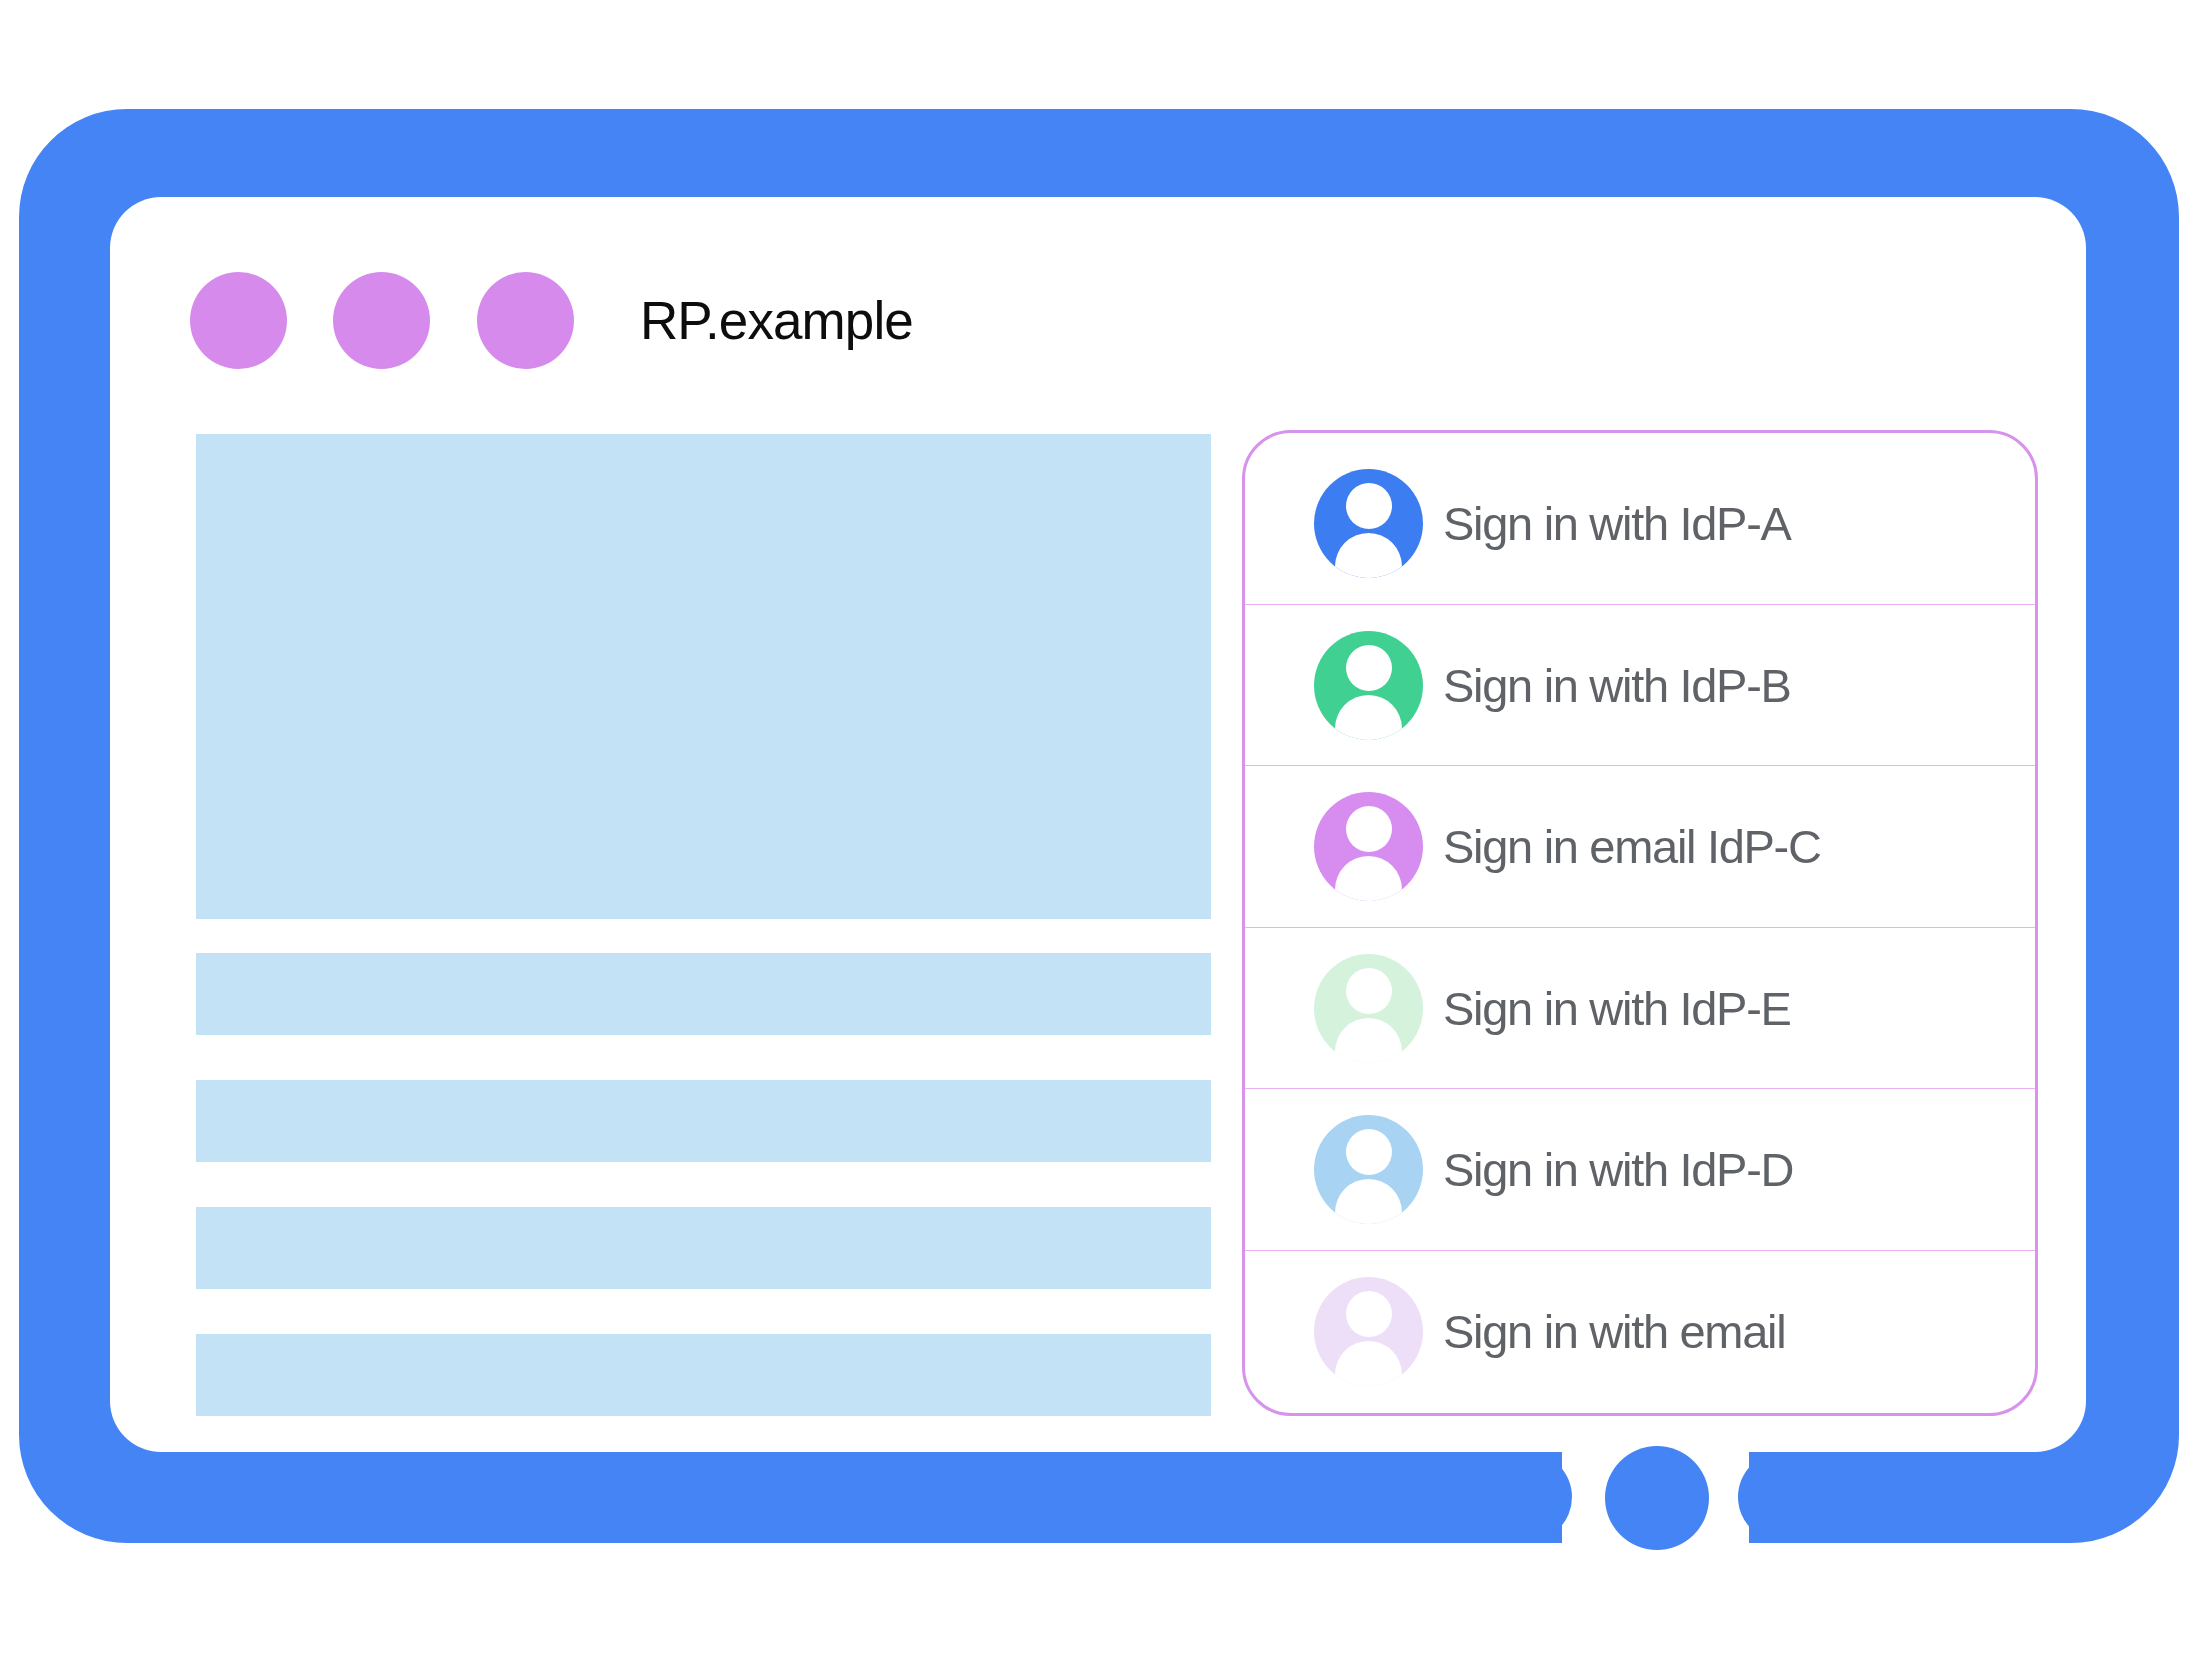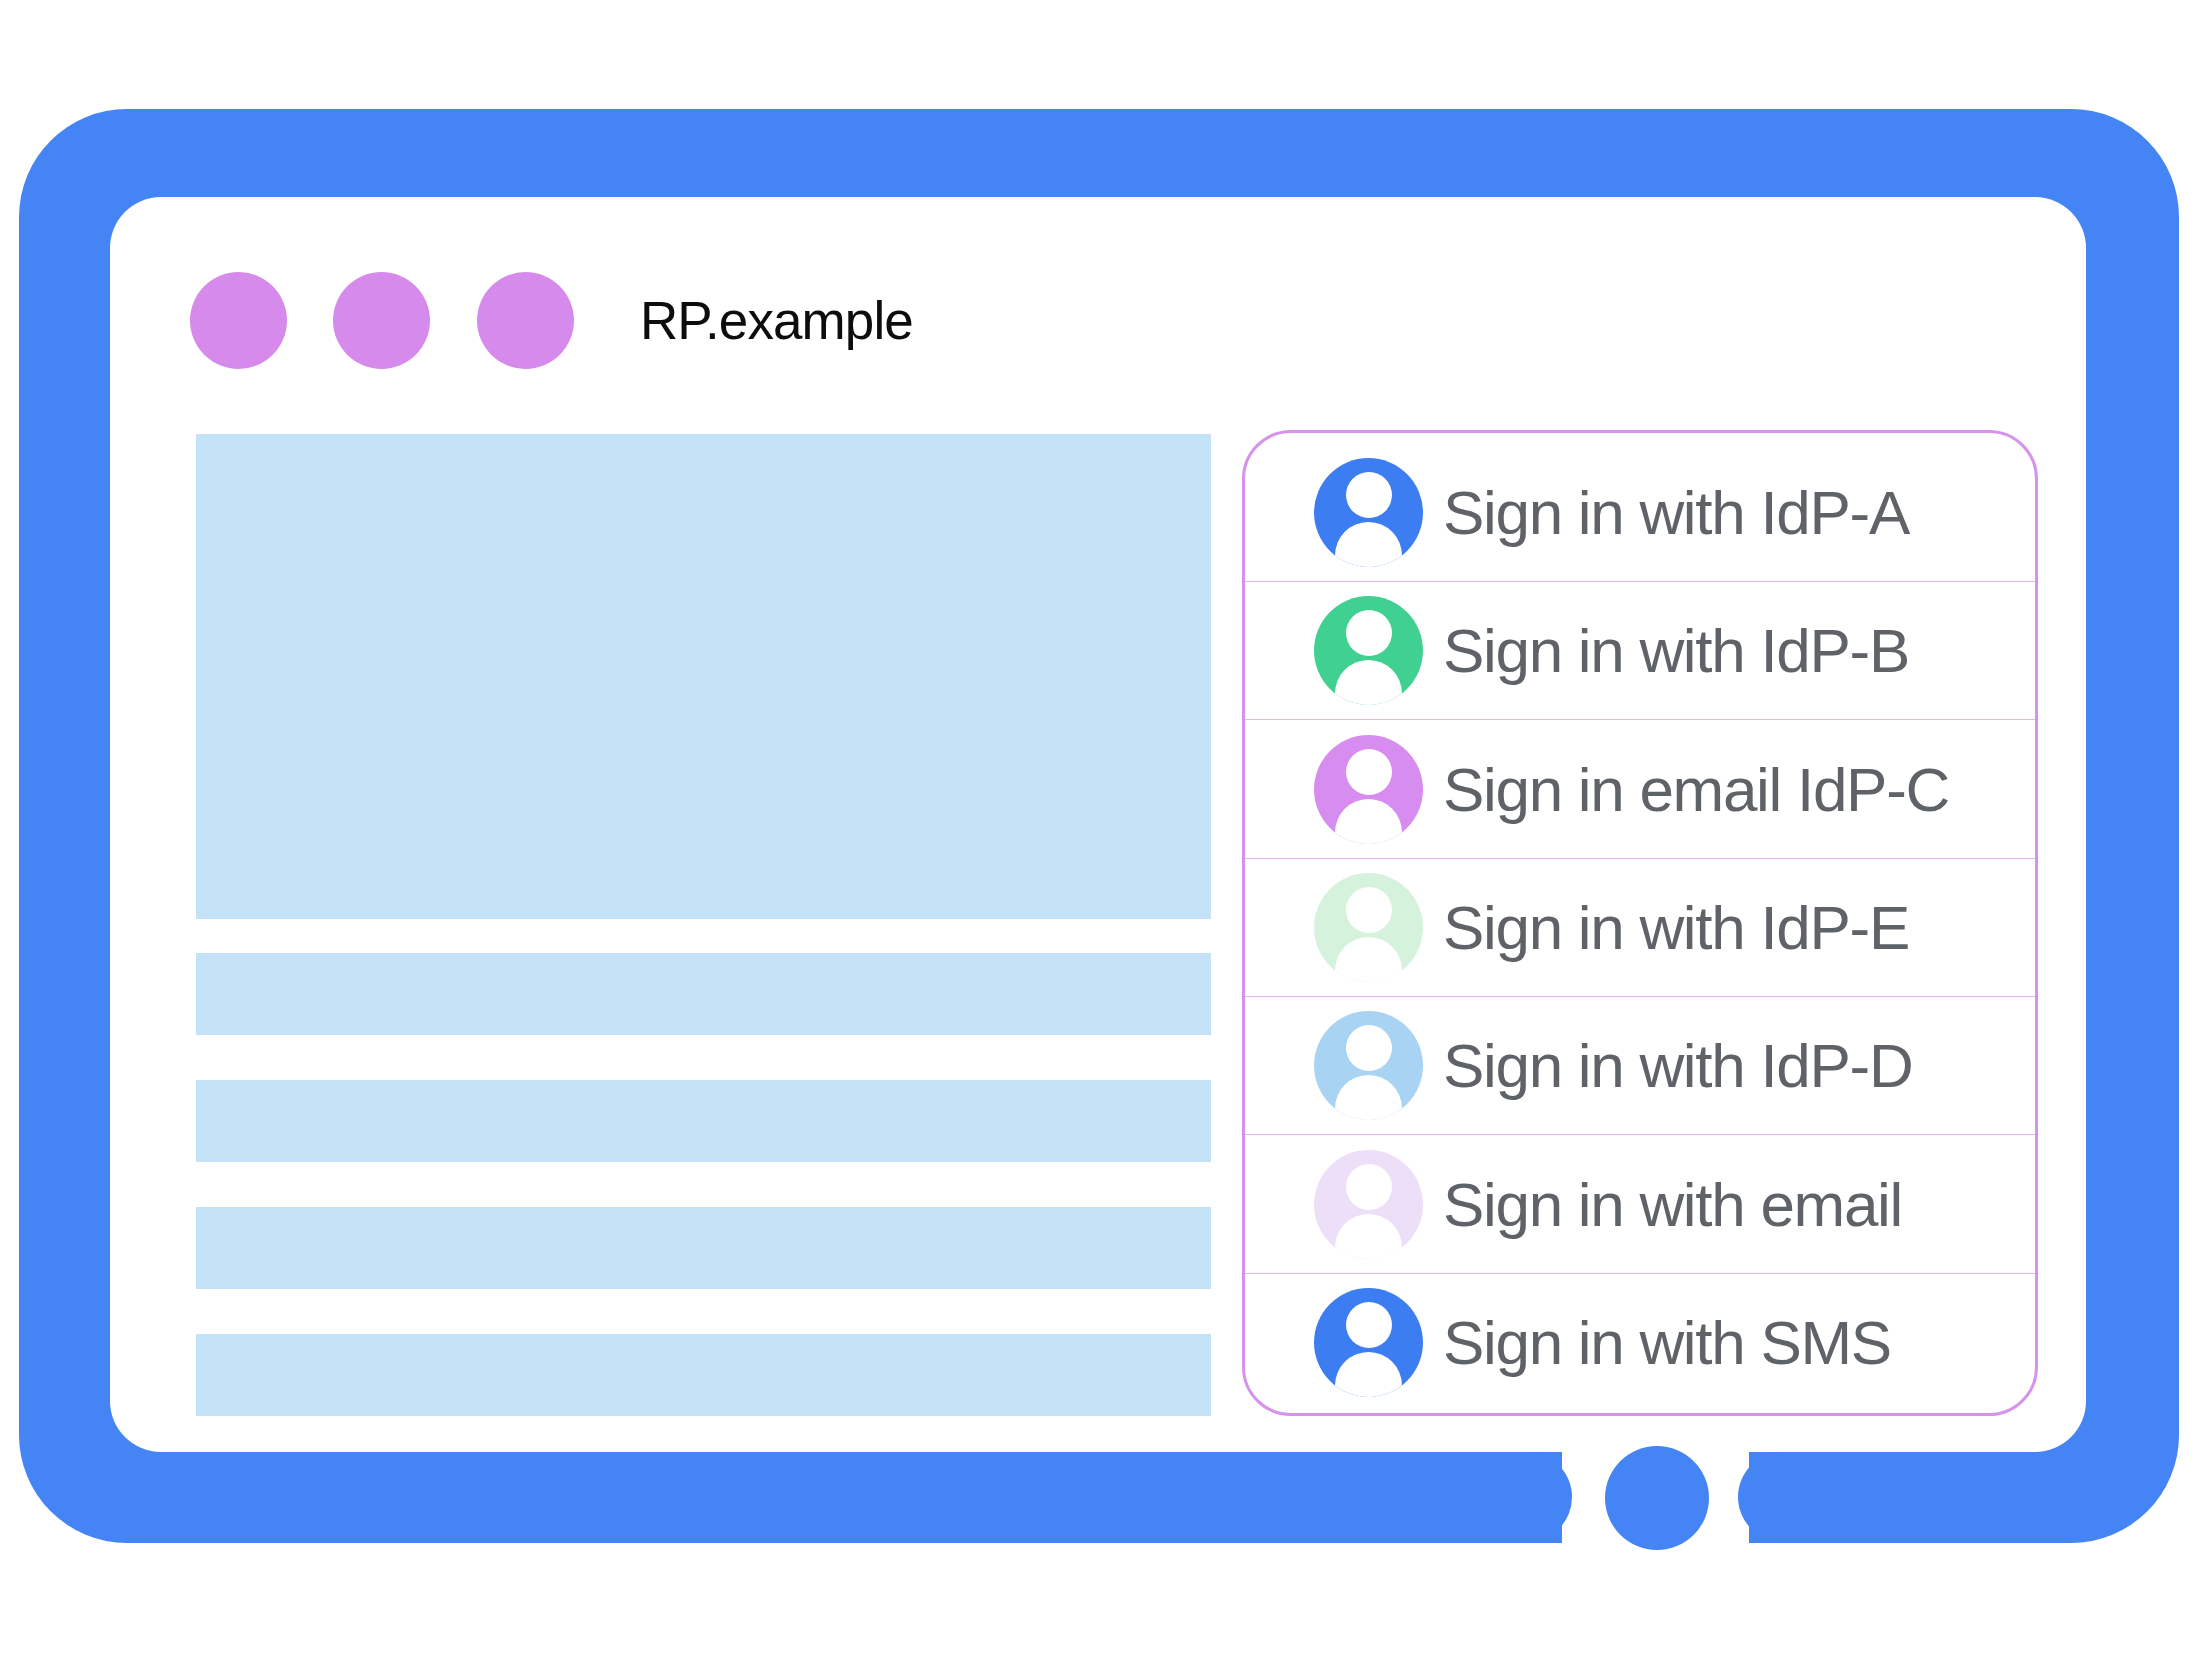--- a/index.html
+++ b/index.html
@@ -43,21 +43,21 @@
     left:1242px;top:430px;width:796px;height:986px;box-sizing:border-box;
     background:#ffffff;border:3.5px solid var(--panel_border_pink);border-radius:49px;
     display:flex;flex-direction:column;padding:10.6px 0 1.8px 0;overflow:hidden;
   }
   .row{
     flex:1;display:flex;align-items:center;padding-left:69px;gap:20px;
     background:transparent;cursor:pointer;
   }
   .row + .row{border-top:1.8px solid var(--row_divider_pink);align-items:center;}
   .row-label{
-    font-size:62px;font-weight:500;letter-spacing:-1.3px;
+    font-size:47px;font-weight:500;letter-spacing:-1.3px;
     color:var(--label_gray);white-space:nowrap;
   }
 
   
   .avatar{
     width:109px;height:109px;border-radius:50%;overflow:hidden;
     position:relative;flex:0 0 auto;
   }
   .avatar .head{
     position:absolute;left:32px;top:14px;width:46px;height:46px;
@@ -121,26 +121,19 @@
     </span>
     <span class="row-label">Sign in with IdP-D</span>
   </div>
   <div class="row">
     <span class="avatar" style="background: rgb(238, 223, 248);">
       <span class="head"></span>
       <span class="torso"></span>
     </span>
     <span class="row-label">Sign in with email</span>
   </div>
-  <div class="row">
-    <span class="avatar" style="background: rgb(60, 125, 242);">
-      <span class="head"></span>
-      <span class="torso"></span>
-    </span>
-    <span class="row-label">Sign in with SMS</span>
-  </div>
 </div>
 
 <div class="abs home-cutout"></div>
 <div class="abs cap-left"></div>
 <div class="abs cap-right"></div>
 <div class="abs home-btn"></div>
 
 
 </body></html>

